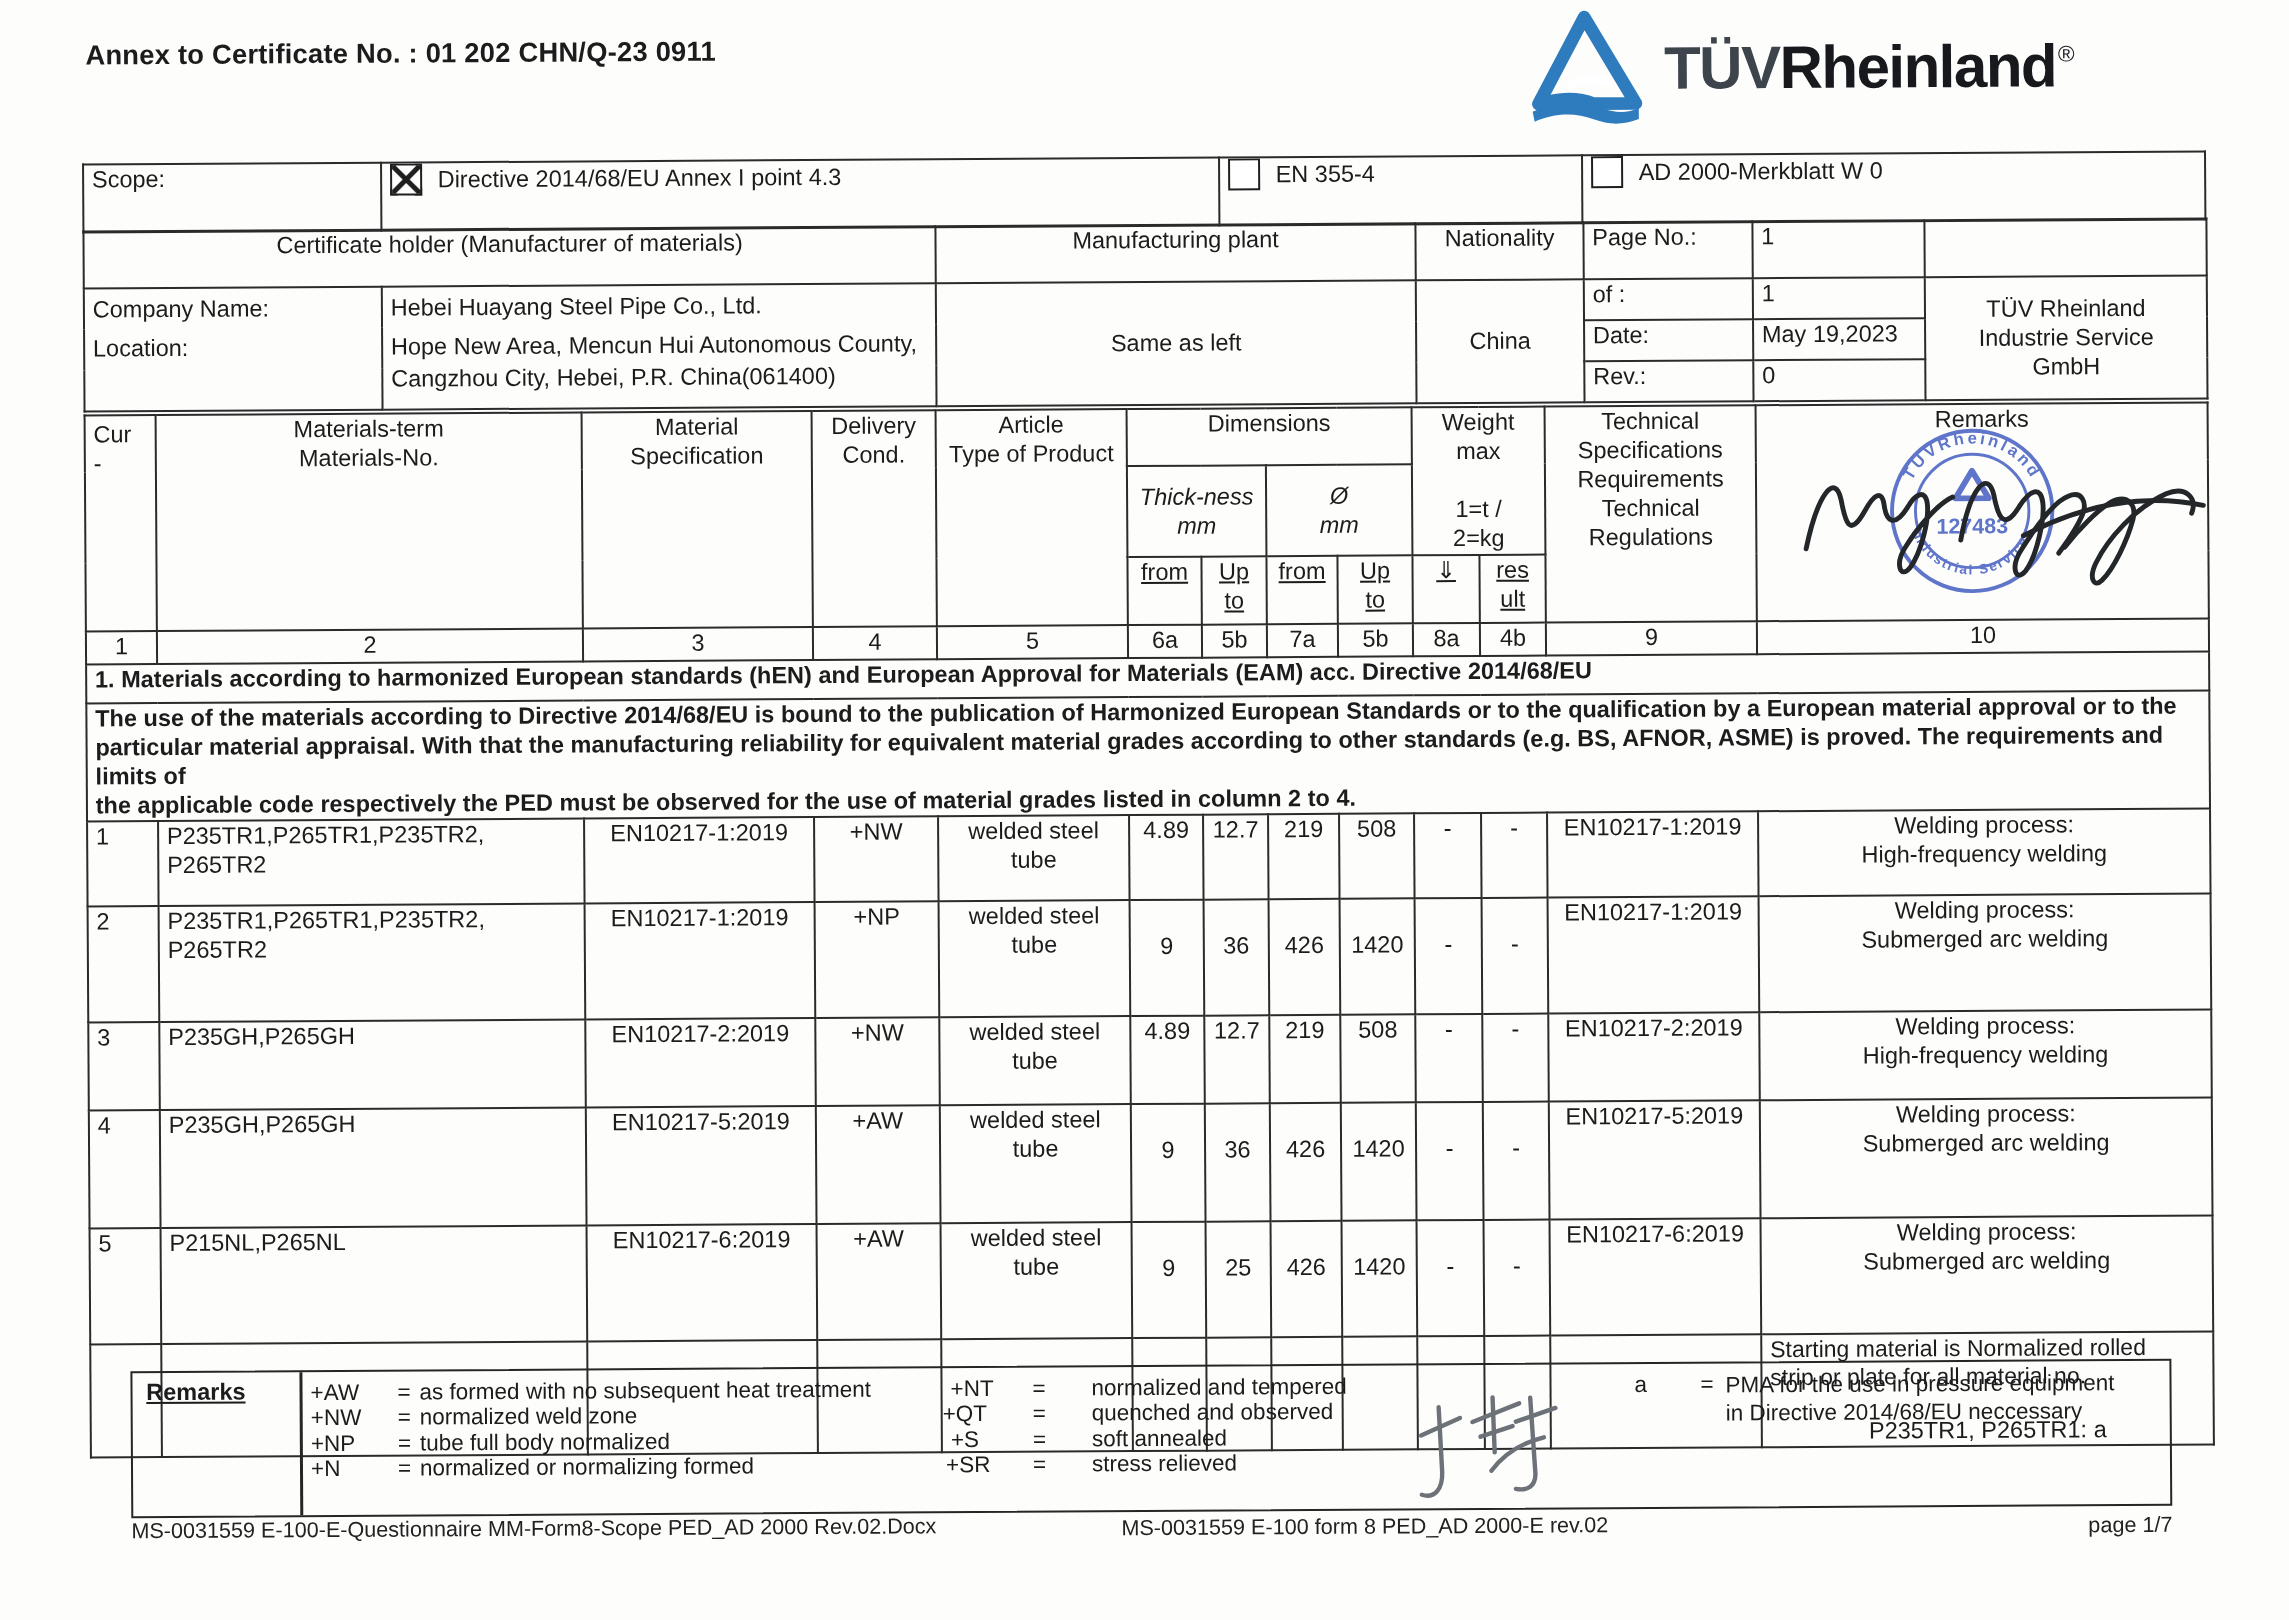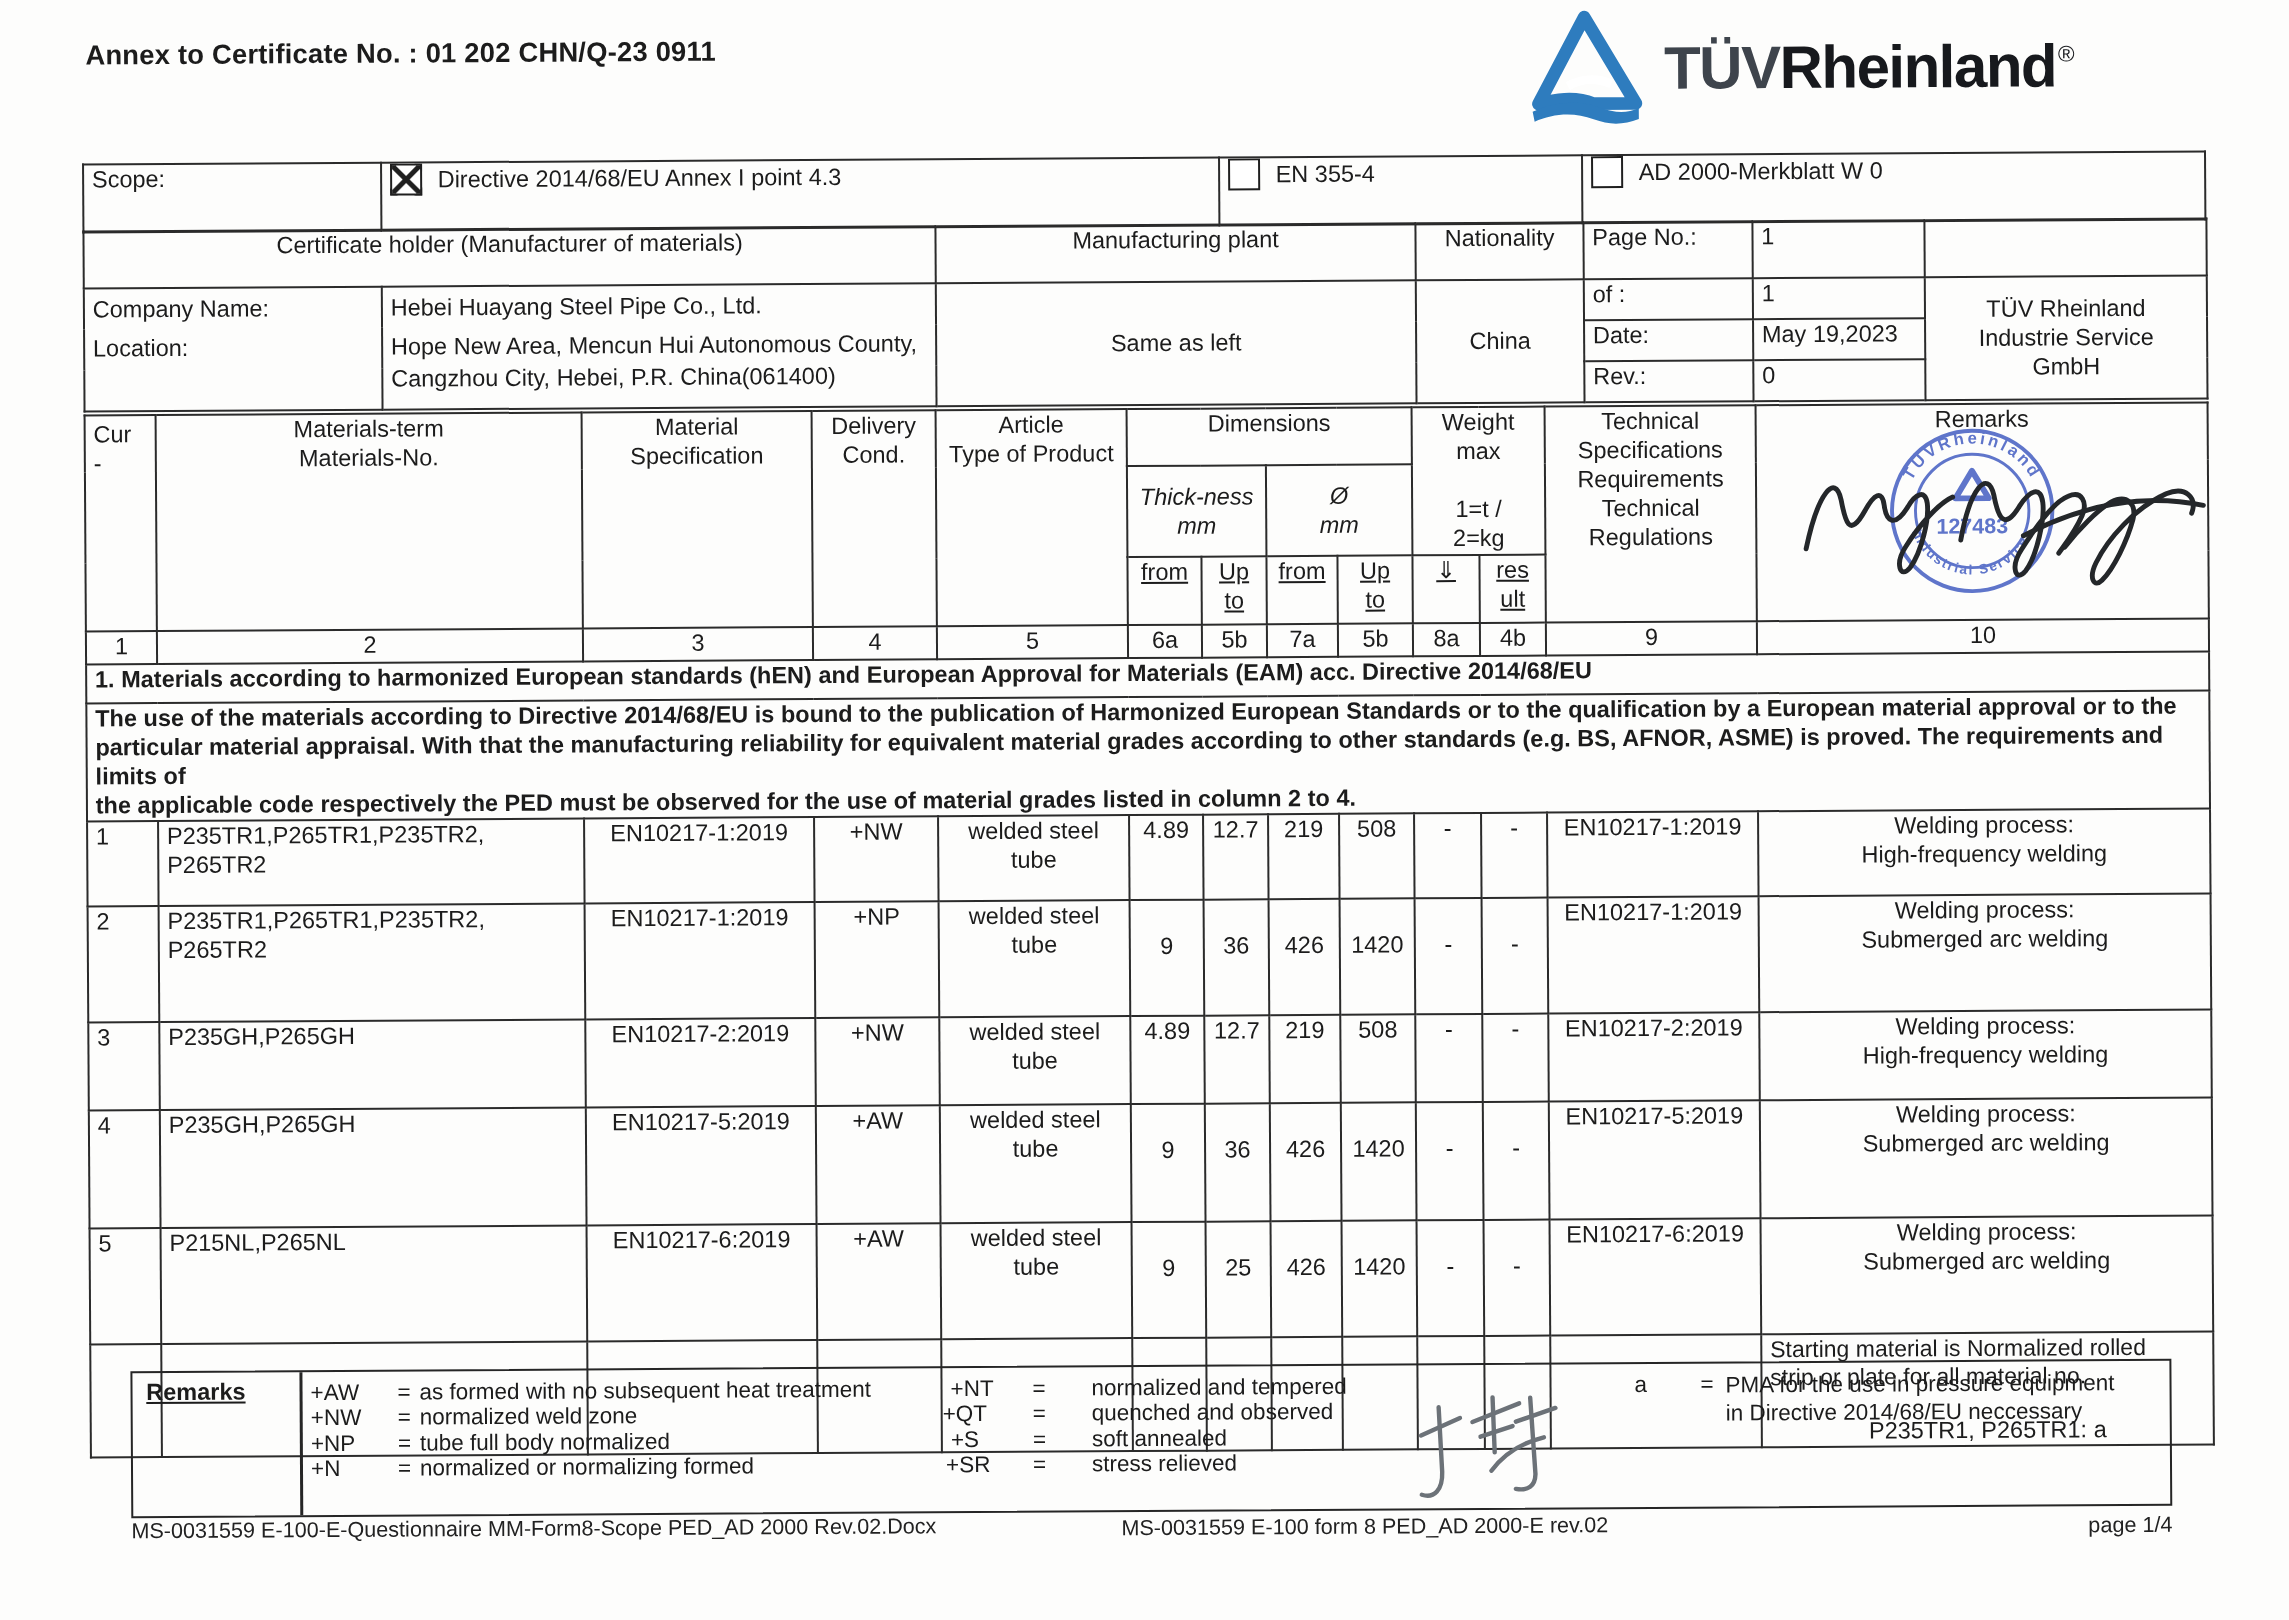--- a/index.html
+++ b/index.html
@@ -433,17 +433,17 @@
     </svg>
 
     <span class="lg" style="left:1502px;top:7.8px">a</span>
     <span class="lg" style="left:1568px;top:7.8px">=</span>
     <span class="lg2" style="left:1593px;top:7.8px">PMA for the use in pressure equipment
 in Directive 2014/68/EU neccessary</span>
   </div>
 
   <div class="footer f-left">MS-0031559 E-100-E-Questionnaire MM-Form8-Scope PED_AD 2000 Rev.02.Docx</div>
   <div class="footer f-center">MS-0031559 E-100 form 8 PED_AD 2000-E rev.02</div>
-  <div class="footer f-right">page 1/4</div>
+  <div class="footer f-right">page 1/7</div>
 
 </div>
 </div>
 
 
 </body></html>

